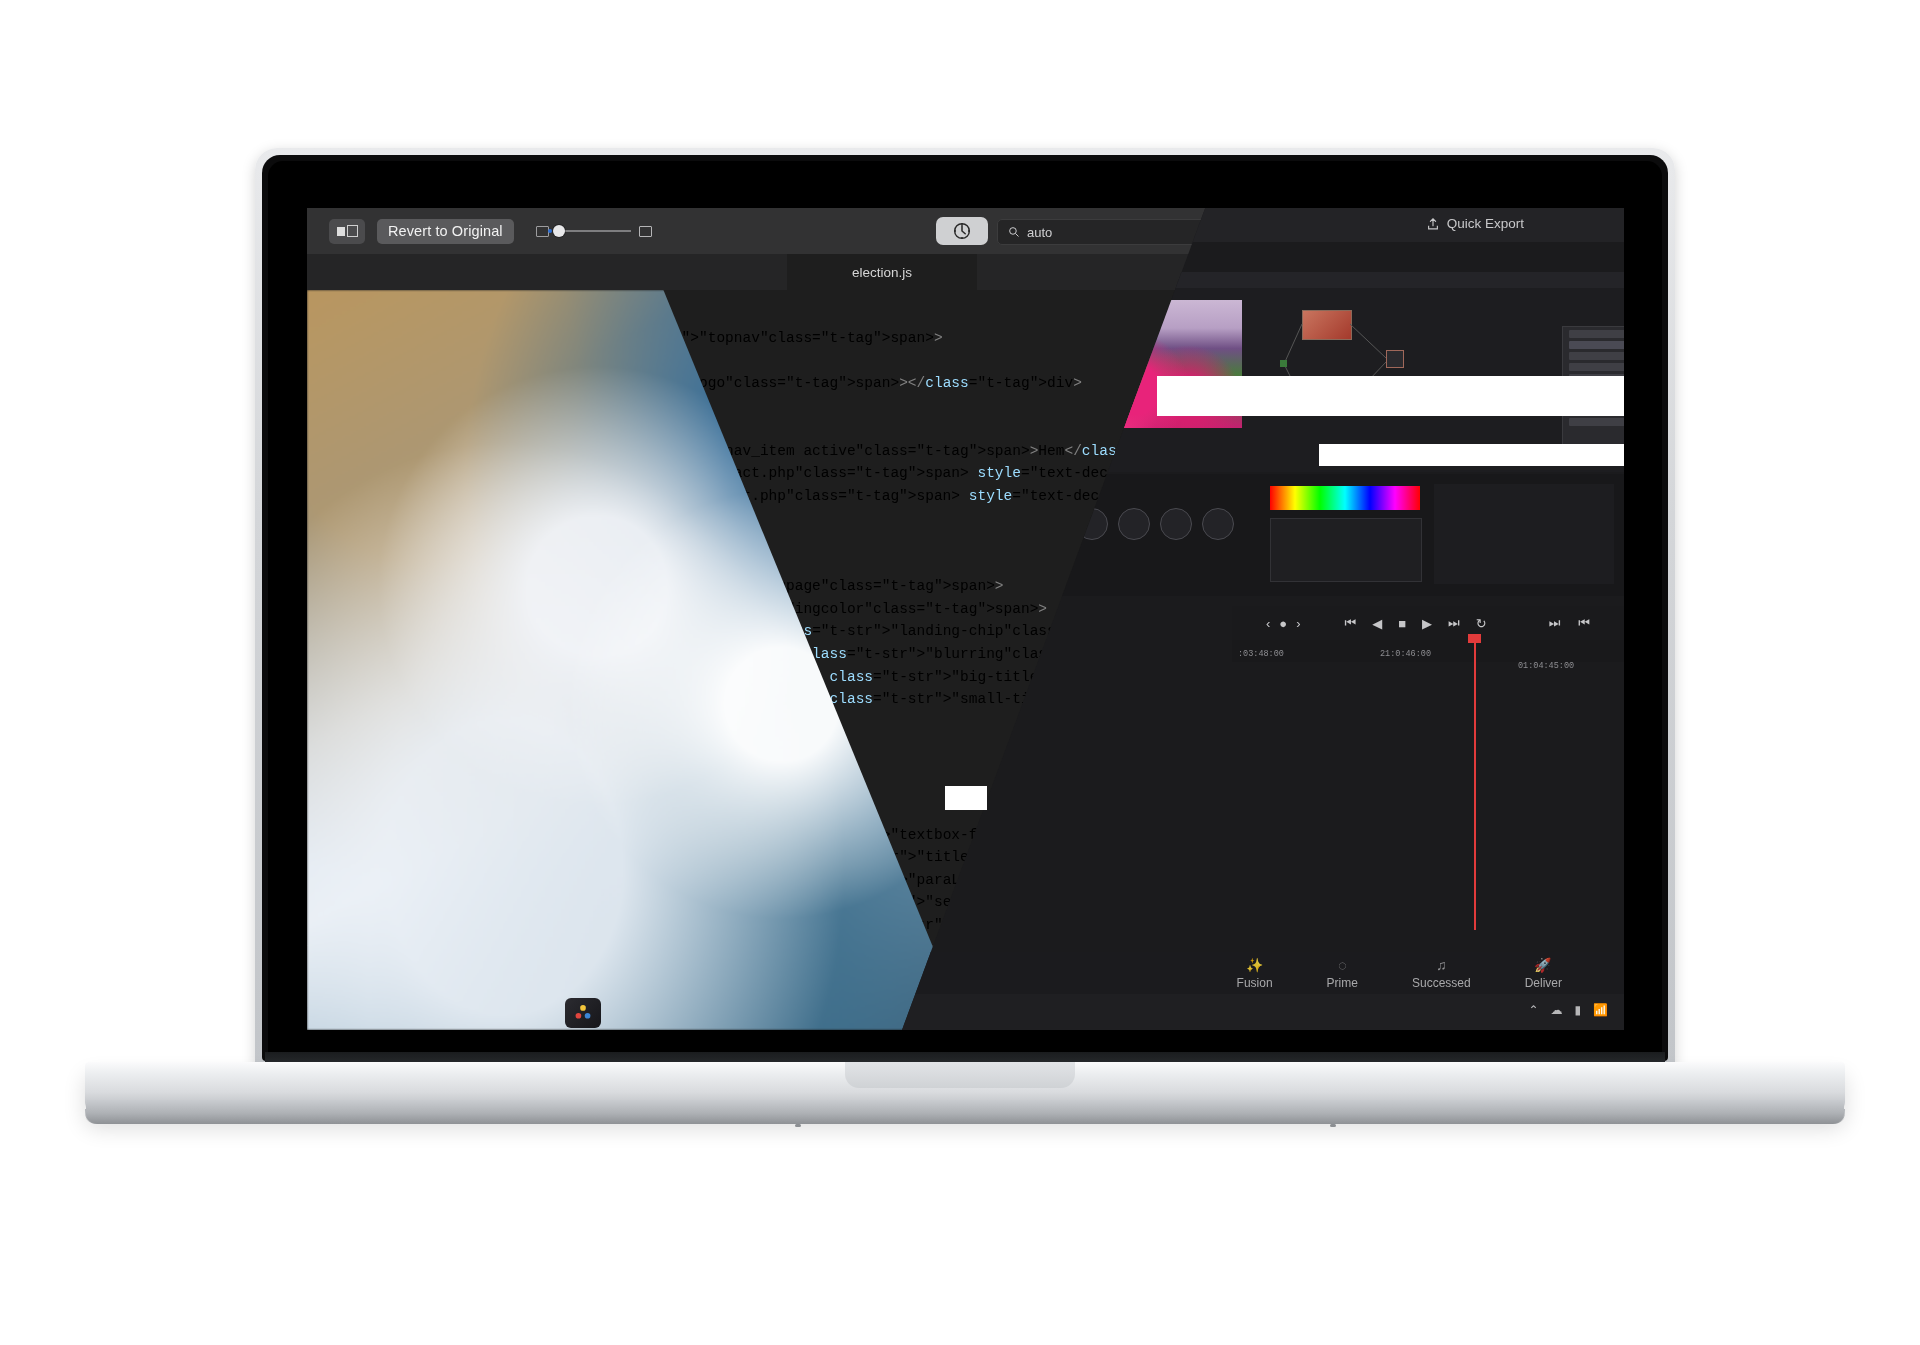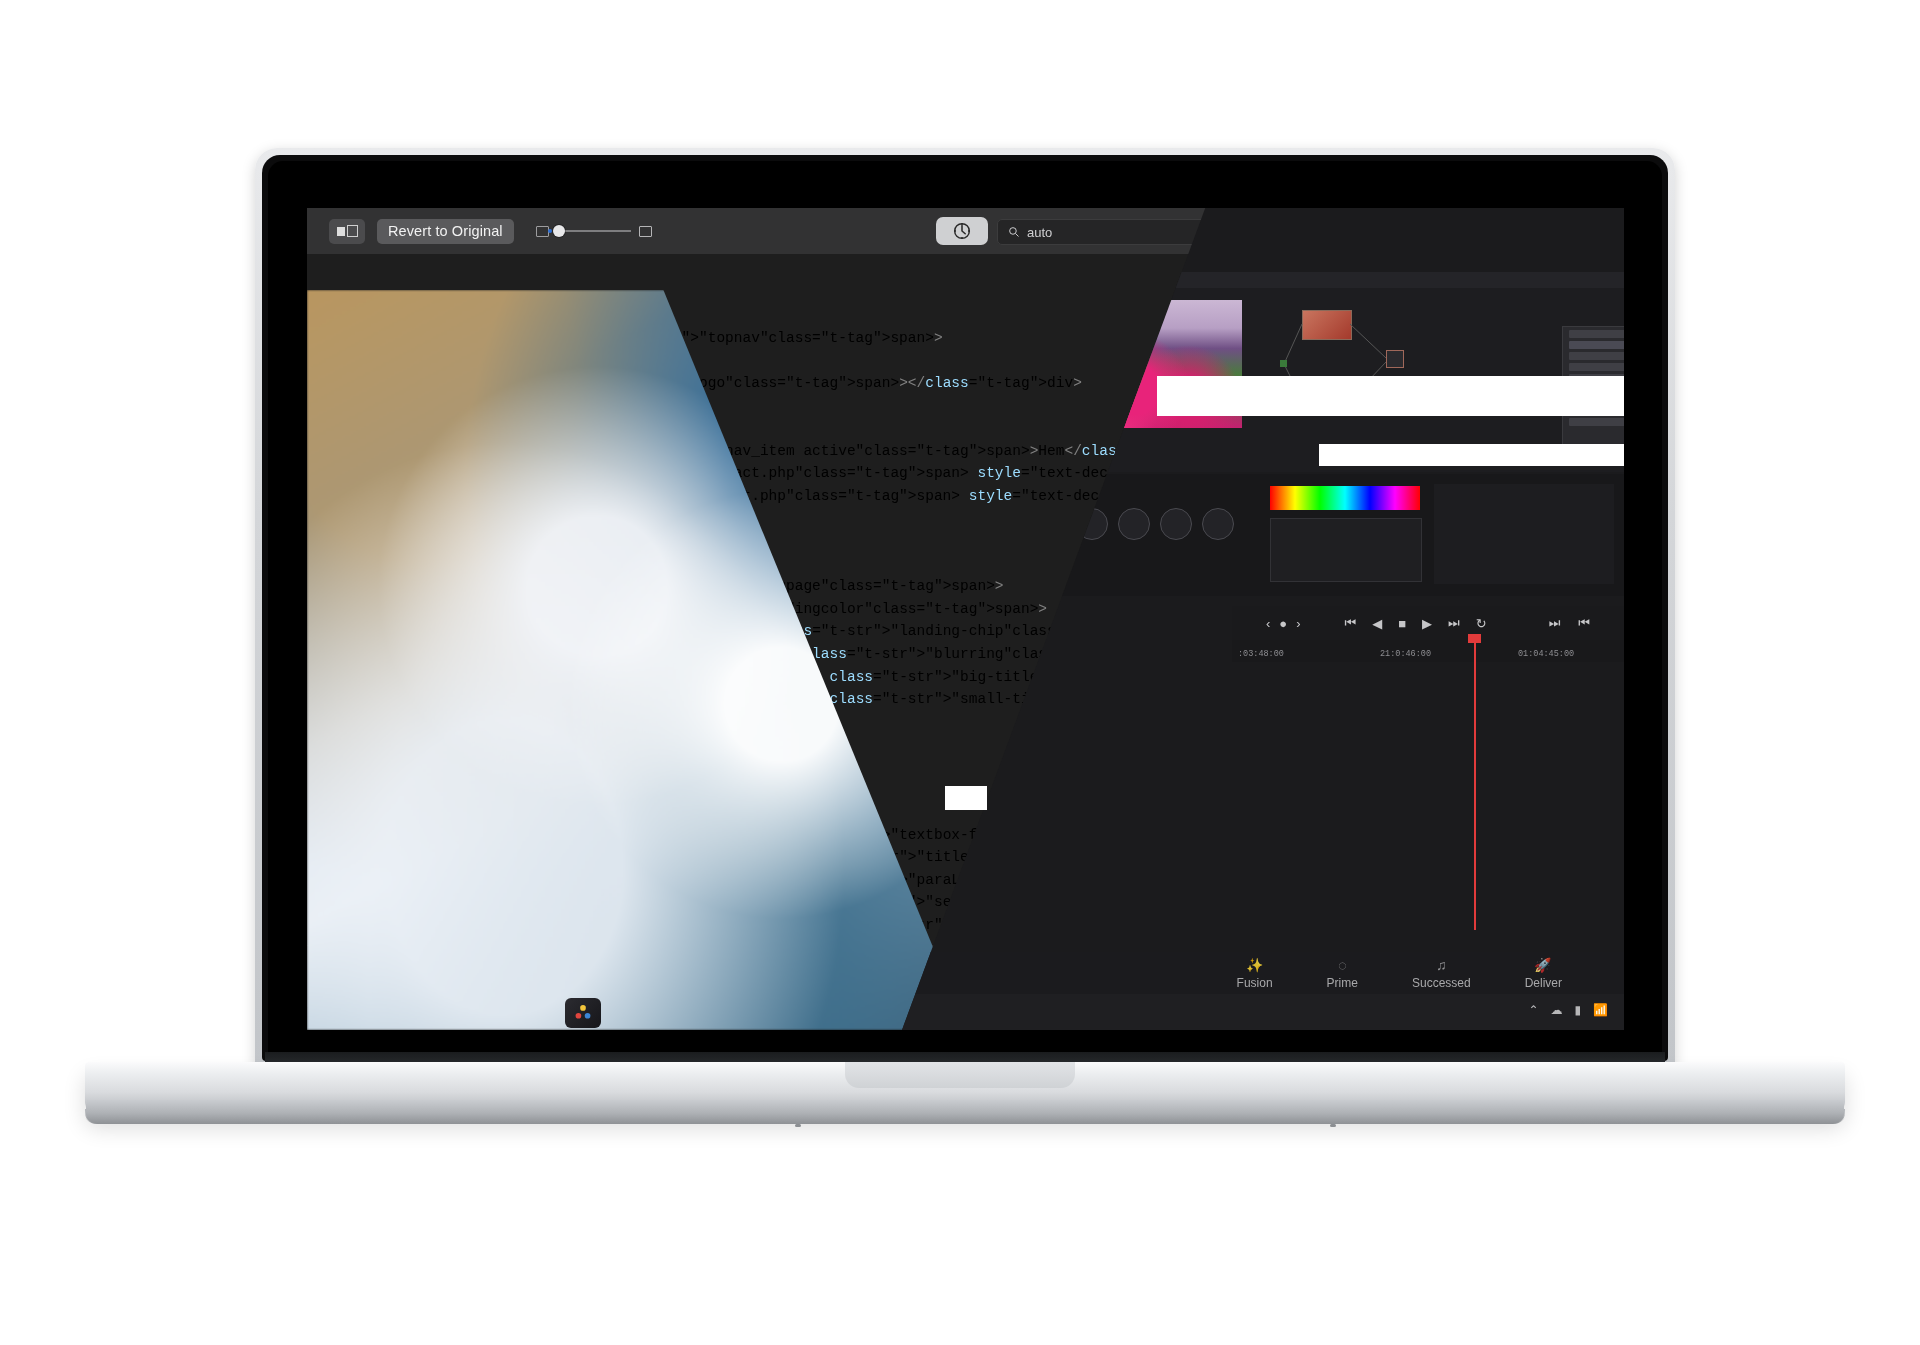--- a/index.html
+++ b/index.html
@@ -306,20 +306,30 @@
         <div class="acct">
           <svg width="17" height="15" viewBox="0 0 24 20">
             <path d="M4 9 Q4 4 12 4 Q20 4 20 9 L20 14 Q20 17 12 17 Q4 17 4 14 Z" fill="#d4d4d4"></path>
             <circle cx="9" cy="10.5" r="1.8" fill="#323233"></circle>
               <circle cx="15" cy="10.5" r="1.8" fill="#323233"></circle>
           </svg>
           <span style="font-size:11px;">⌄</span>
         </div>
       </div>
 
+      <div class="vs-tabbar">
+        <div class="vs-tab">election.js</div>
+        <div class="tabbar-actions">
+          <svg width="15" height="14" viewBox="0 0 16 16">
+            <rect x="1.5" y="2" width="13" height="12" fill="none" stroke="#b9b9bb" stroke-width="1.2"></rect>
+            <line x1="8" y1="2" x2="8" y2="14" stroke="#b9b9bb" stroke-width="1.2"></line>
+          </svg>
+          <span style="font-size:15px;letter-spacing:1px;">⋯</span>
+        </div>
+      </div>
 
       <div class="editor">
         <div class="gutter" id="gutter">
             <div></div>
             <div></div>
             <div></div>
             <div></div>
             <div></div>
             <div></div>
             <div></div>
@@ -522,20 +532,33 @@
           <span>Improve Code</span>
           <span><span style="margin-right:5px;">✓</span>Compilation Successed!</span>
           <span>Share Code Link</span>
         </div>
 
       <div class="photo"></div>
     </div>
 
     <div class="resolve">
 
+      <div class="dv-top">
+        <div class="qe">
+          <svg width="14" height="14" viewBox="0 0 16 16">
+            <path d="M8 2 L8 10 M5 5 L8 2 L11 5" stroke="#c8c8ca" stroke-width="1.3" fill="none" stroke-linecap="round"></path>
+            <path d="M3 10 L3 13.5 L13 13.5 L13 10" stroke="#c8c8ca" stroke-width="1.3" fill="none"></path>
+          </svg>
+          <span>Quick Export</span>
+        </div>
+        <div style="position:absolute;left:196px;top:7px;display:flex;align-items:center;gap:7px;">
+          <span style="color:#cc5599;font-size:14px;">ᵱ</span>
+          <span style="color:#d8a24a;font-size:13.5px;">style.scss</span>
+        </div>
+      </div>
 
 
       <div style="position:absolute;left:112px;top:72px;color:#7c7c7e;font-family:'Liberation Mono',monospace;font-size:19px;line-height:28px;" id="dvlines">
           <div>122</div>
           <div>123</div>
           <div>12</div>
           <div>1</div>
         </div>
 
       <div class="dv-color">
@@ -595,21 +618,21 @@
         </span>
         <span style="display:flex;gap:18px;align-items:center;margin-left:44px;font-size:13px;">
           <span>⏭</span>
           <span>⏮</span>
         </span>
       </div>
 
       <div class="dv-ruler">
         <span class="rt" style="left:6px;">:03:48:00</span>
         <span class="rt" style="left:148px;">21:0:46:00</span>
-        <span class="rt" style="left:286px;">01:04:45:00</span>
+        <span class="rt" style="left:286px;margin-top:12px;">01:04:45:00</span>
       </div>
 
 
       <div class="playhead"></div>
       <div class="playhead-tip"></div>
 
       <div class="dv-nav" id="dvnav">
           <div class="nav-item">
             <span class="nav-ic">✨</span>
             <span>Fusion</span>

